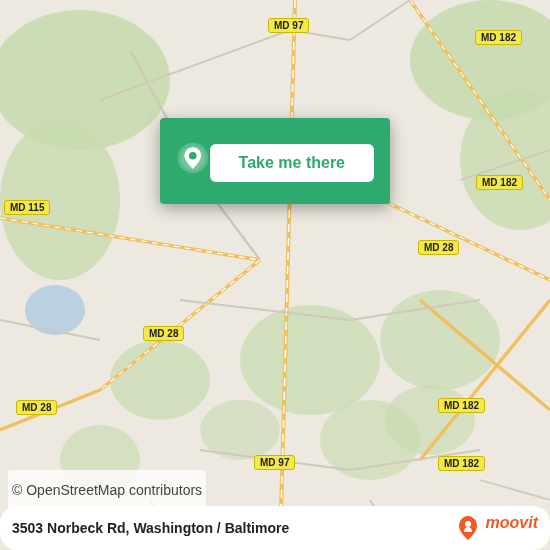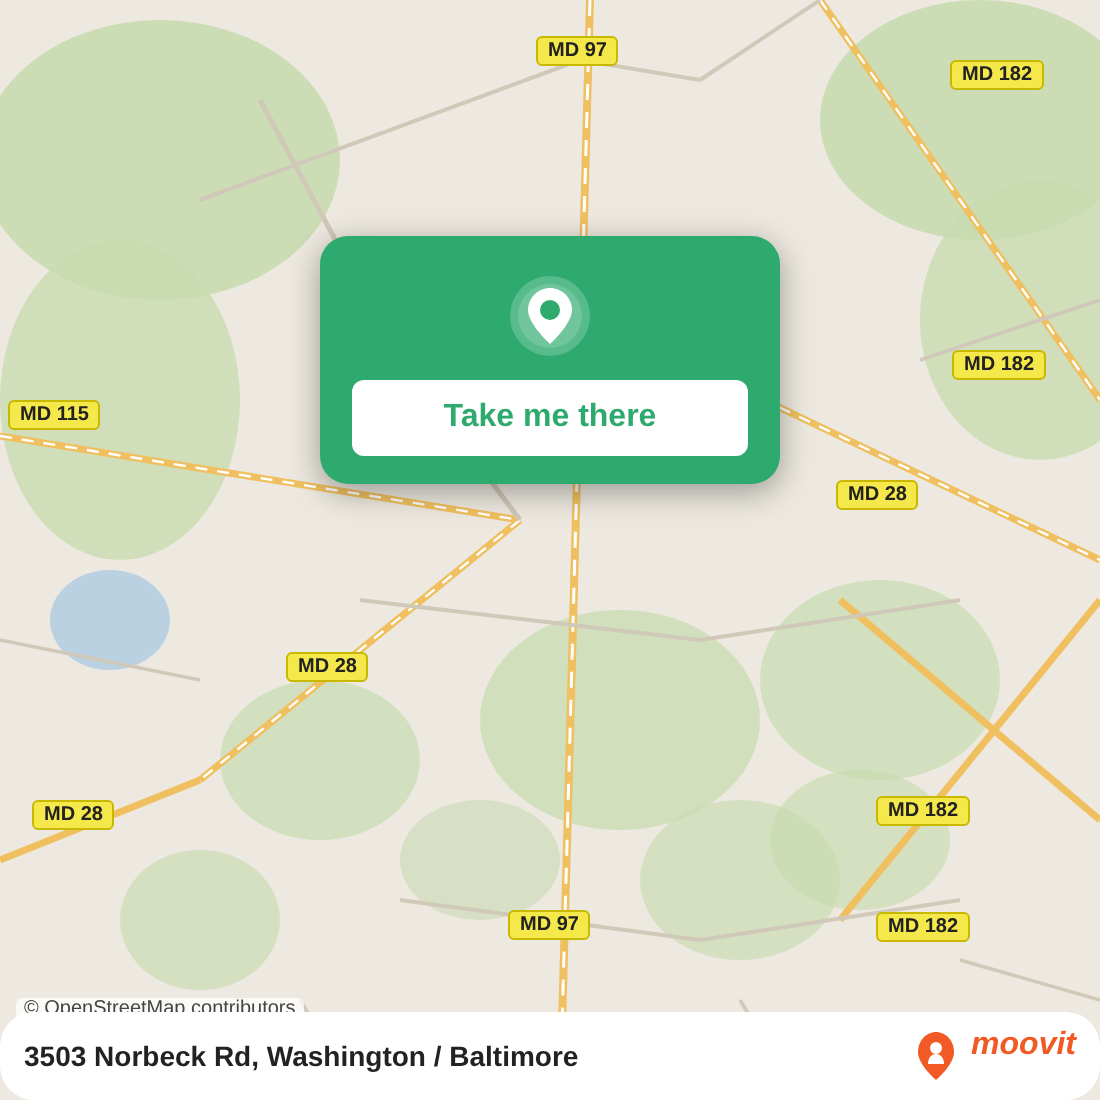--- a/index.html
+++ b/index.html
@@ -27,24 +27,24 @@
       width: 100%; height: 100%;
     }
 
     
     #popup-card {
       position: absolute;
       top: 118px;
       left: 160px;
       width: 230px;
       background: #2eaa6e;
-      border-radius: 14px;
+      border-radius: 4px;
       padding: 18px 16px 14px 16px;
       display: flex;
-      flex-direction: column;
+      flex-direction: row;
       align-items: center;
       box-shadow: 0 4px 16px rgba(0,0,0,0.35);
       z-index: 10;
     }
 
     #location-pin-icon {
       width: 44px;
       height: 44px;
       margin-bottom: 10px;
     }
@@ -98,24 +98,24 @@
       font-weight: 700;
       color: #f15a24;
       font-style: italic;
     }
 
     
     #osm-attribution {
       position: absolute;
       bottom: 40px;
       left: 8px;
-      font-size: 10px;
+      font-size: 14px;
       color: #444;
       background: rgba(255,255,255,0.75);
-      padding: 0 4px;
+      padding: 12px 4px;
       border-radius: 3px;
       z-index: 9;
     }
 
     
     .road-label {
       position: absolute;
       background: #f5e84a;
       border: 1px solid #c8b800;
       color: #222;

